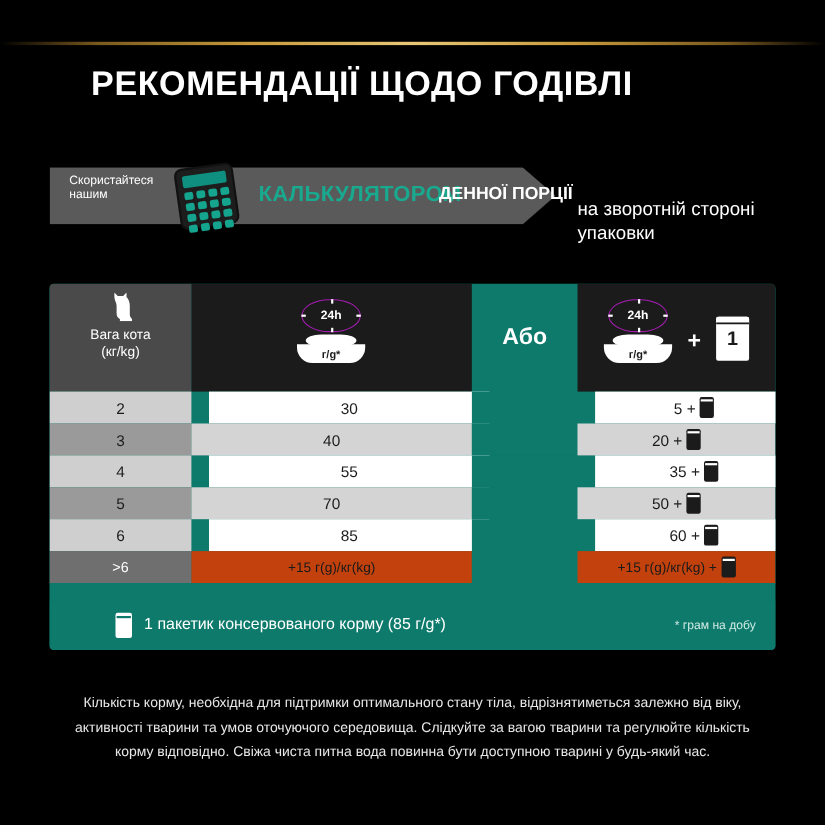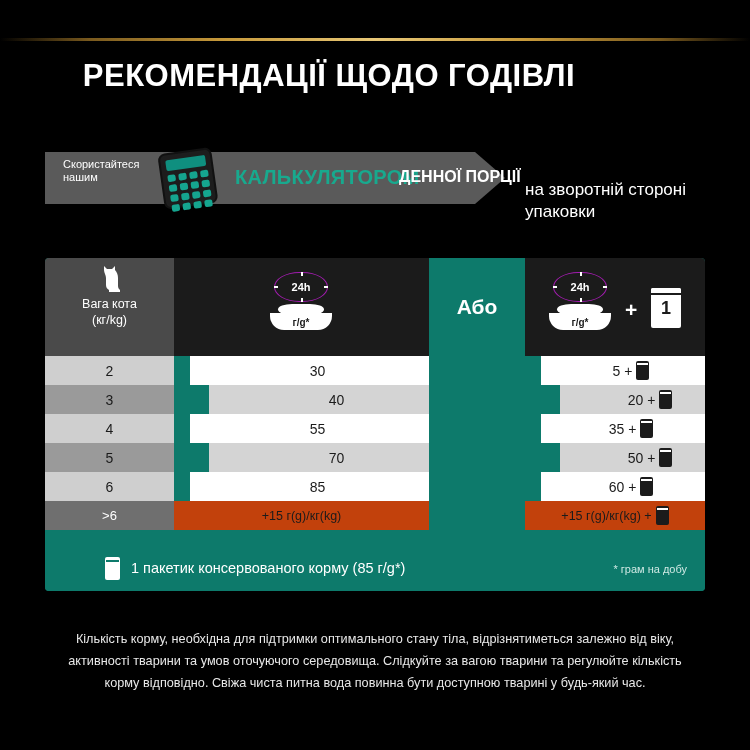--- a/index.html
+++ b/index.html
@@ -262,21 +262,21 @@
   .mini-pouch::before {
     content: "";
     position: absolute;
     left: 1px; top: 2px;
     width: 11px; height: 2px;
     background: #fff;
   }
   .row.light .cell-weight { background: #cfcfcf; }
   .row.light .cell-dry, .row.light .cell-mix { background: #ffffff; margin-left: 16px; }
   .row.dark .cell-weight { background: #9a9a9a; }
-  .row.dark .cell-dry, .row.dark .cell-mix { background: #d4d4d4; margin-left: 35px; }
+  .row.dark .cell-dry, .row.dark .cell-mix { background: #d4d4d4; }
   .row.last .cell-weight { background: #6f6f6f; color:#fff; }
   .row.last .cell-dry, .row.last .cell-mix { background: #c2410c; font-size: 12.5px; }
   .row.last .cell-weight { font-size: 13px; }
 
   .footer-row {
     position: absolute;
     left: 0; bottom: 0;
     width: 660px; height: 45px;
     background: #0d7a6b;
   }

